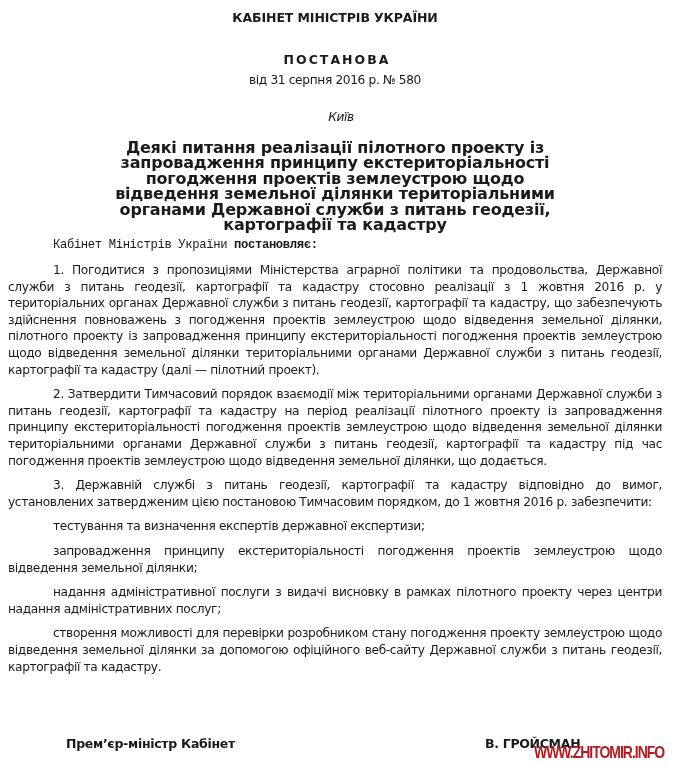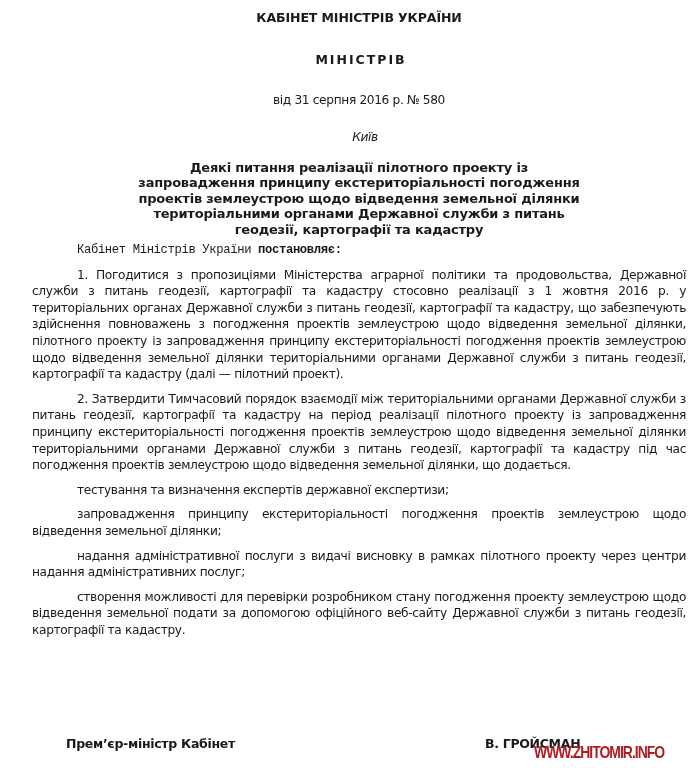--- a/index.html
+++ b/index.html
@@ -10,21 +10,21 @@
     body {
       width: 689px;
       height: 768px;
       overflow: hidden;
       position: relative;
       font-family: "DejaVu Sans", sans-serif;
       color: #1a1a1a;
     }
     .page {
       position: absolute;
-      left: 32px;
+      left: 8px;
       top: 0;
       width: 654px;
       font-size: 12.2px;
       letter-spacing: -0.35px;
       line-height: 16.6px;
     }
     .center {
       text-align: center;
     }
     .org {
@@ -38,34 +38,33 @@
     .doctype {
       font-weight: bold;
       font-size: 12.5px;
       letter-spacing: 2px;
       margin-top: 22px;
       height: 20px;
       line-height: 20px;
       padding-left: 4px;
     }
     .date {
-      margin-top: 20px;
       height: 20px;
       line-height: 20px;
     }
     .city {
       margin-top: 17px;
       height: 20px;
       line-height: 20px;
       padding-left: 12px;
       font-style: italic;
     }
     .title {
       font-weight: bold;
-      font-size: 13px;
+      font-size: 16px;
       letter-spacing: -0.2px;
       line-height: 15.4px;
       margin-top: 13px;
       padding: 0 100px;
     }
     .lead {
       margin-top: 5px;
       text-indent: 45px;
       font-family: Liberation Mono, monospace;
     }
@@ -97,31 +96,32 @@
       transform-origin: left top;
       background: rgba(255,255,255,0.0);
       white-space: nowrap;
     }
   </style>
 </head>
 <body>
 
 <div class="page">
   <div class="center org">КАБІНЕТ МІНІСТРІВ УКРАЇНИ</div>
-  <div class="center doctype">МІНІСТРІВ</div>
+  <div class="center doctype">ПОСТАНОВА</div>
   <div class="center date">від 31 серпня 2016 р. № 580</div>
   <div class="center city">Київ</div>
   <div class="center title">Деякі питання реалізації пілотного проекту із запровадження принципу екстериторіальності погодження проектів землеустрою щодо відведення земельної ділянки територіальними органами Державної служби з питань геодезії, картографії та кадастру</div>
 
   <div class="lead"><span>Кабінет Міністрів України </span><b>постановляє:</b></div>
 
   <div class="para" style="margin-top:8px">1. Погодитися з пропозиціями Міністерства аграрної політики та продовольства, Державної служби з питань геодезії, картографії та кадастру стосовно реалізації з 1 жовтня 2016 р. у територіальних органах Державної служби з питань геодезії, картографії та кадастру, що забезпечують здійснення повноважень з погодження проектів землеустрою щодо відведення земельної ділянки, пілотного проекту із запровадження принципу екстериторіальності погодження проектів землеустрою щодо відведення земельної ділянки територіальними органами Державної служби з питань геодезії, картографії та кадастру (далі — пілотний проект).</div>
   <div class="para" style="margin-top:8px">2. Затвердити Тимчасовий порядок взаємодії між територіальними органами Державної служби з питань геодезії, картографії та кадастру на період реалізації пілотного проекту із запровадження принципу екстериторіальності погодження проектів землеустрою щодо відведення земельної ділянки територіальними органами Державної служби з питань геодезії, картографії та кадастру під час погодження проектів землеустрою щодо відведення земельної ділянки, що додається.</div>
+  <div class="para" style="margin-top:8px">3. Державній службі з питань геодезії, картографії та кадастру відповідно до вимог, установлених затвердженим цією постановою Тимчасовим порядком, до 1 жовтня 2016 р. забезпечити:</div>
   <div class="para" style="margin-top:8px">тестування та визначення експертів державної експертизи;</div>
   <div class="para" style="margin-top:8px">запровадження принципу екстериторіальності погодження проектів землеустрою щодо відведення земельної ділянки;</div>
   <div class="para" style="margin-top:8px">надання адміністративної послуги з видачі висновку в рамках пілотного проекту через центри надання адміністративних послуг;</div>
-  <div class="para" style="margin-top:8px">створення можливості для перевірки розробником стану погодження проекту землеустрою щодо відведення земельної подати за допомогою офіційного веб-сайту Державної служби з питань геодезії, картографії та кадастру.</div>
+  <div class="para" style="margin-top:8px">створення можливості для перевірки розробником стану погодження проекту землеустрою щодо відведення земельної ділянки за допомогою офіційного веб-сайту Державної служби з питань геодезії, картографії та кадастру.</div>
 </div>
 
 <div class="sign sign-role">Прем’єр-міністр Кабінет</div>
 <div class="sign sign-name">В. ГРОЙСМАН</div>
 
 <div class="watermark">WWW.ZHITOMIR.INFO</div>
 
 </body></html>

